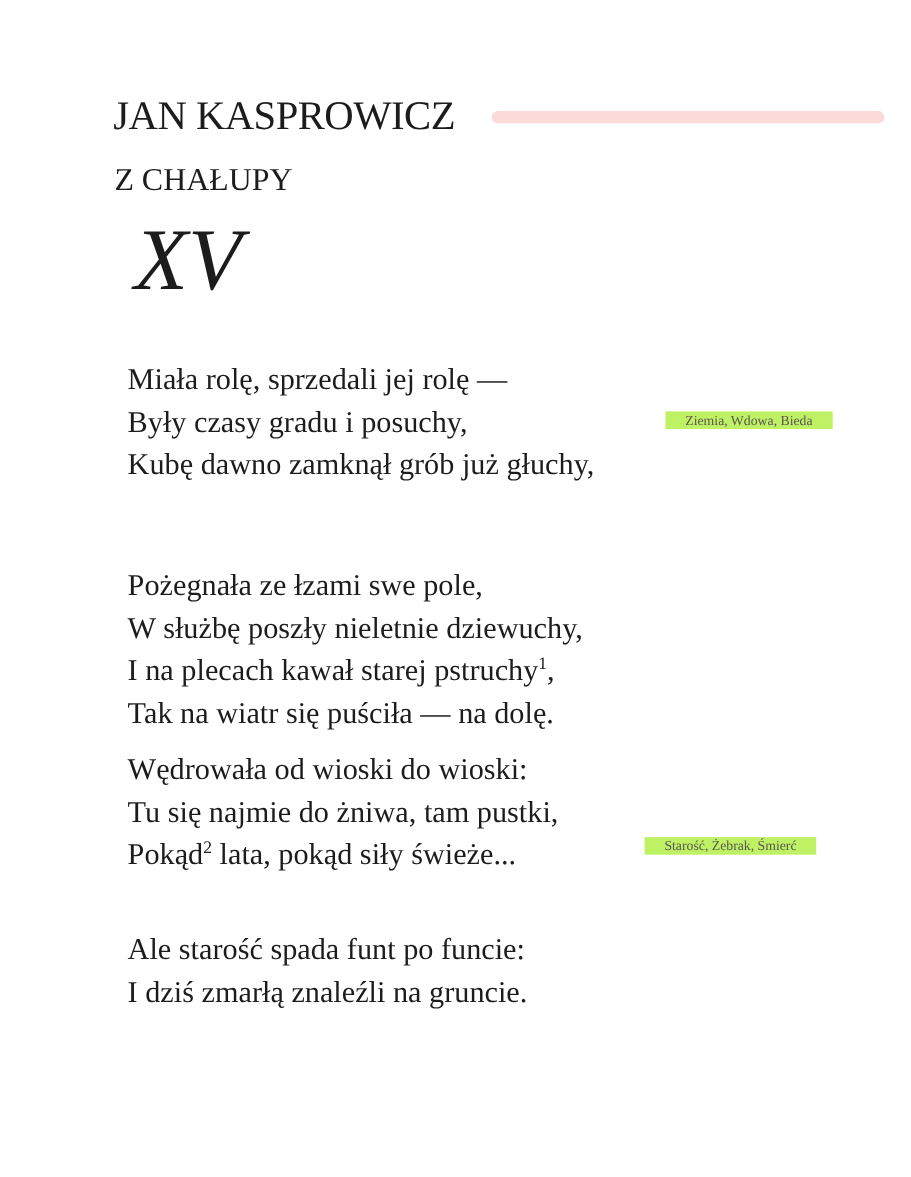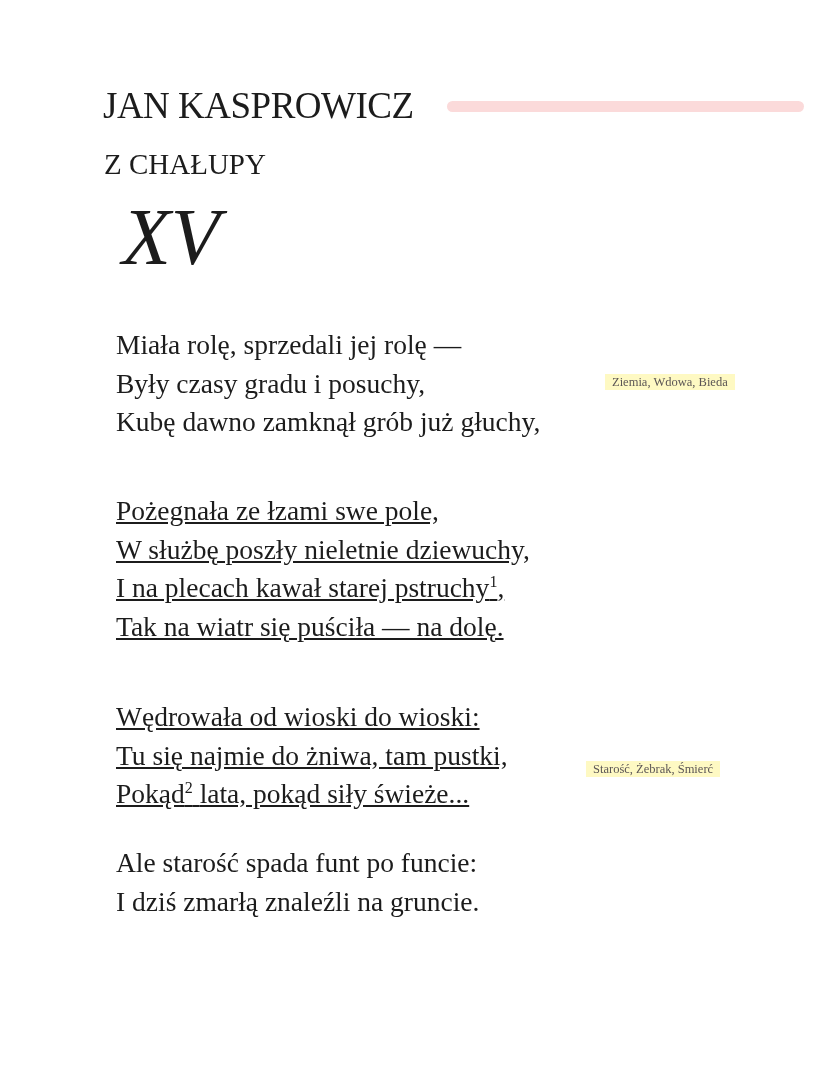--- a/index.html
+++ b/index.html
@@ -6,25 +6,25 @@
     body { width: 828px; height: 1070px; position: relative; overflow: hidden;
            font-family: "Liberation Serif", "DejaVu Serif", serif; color: #1c1c1c; }
     .author { position: absolute; left: 103px; top: 84px; font-size: 37px; letter-spacing: -0.5px; line-height: 44px; }
     .accent-bar { position: absolute; left: 447px; top: 101px; width: 357px; height: 11px;
                   background: #fbdada; border-radius: 6px; }
     .collection { position: absolute; left: 104px; top: 150px; font-size: 29px; line-height: 28px; }
     .numeral { position: absolute; left: 102px; top: 192px; font-size: 80px; font-style: italic; line-height: 90px; margin-left: 20px; }
     .stanza { position: absolute; left: 104px; font-size: 27.5px; line-height: 38.5px; }
     .stanza div { white-space: nowrap; margin-left: 12px; }
     .s1 { top: 326px; }
-    .s2 { top: 492px; text-decoration: underline; }
-    .s3 { top: 698px; text-decoration: underline; }
+    .s2 { top: 513px; }
+    .s3 { top: 680px; }
     .s4 { top: 844px; }
     sup { font-size: 16px; line-height: 0; vertical-align: 10px; }
-    .tag { position: absolute; font-size: 12.5px; color: #5b5555; background: #fef9c3; padding: 0 7px; line-height: 16px; }
+    .tag { position: absolute; font-size: 12.5px; color: #5b5555; background: #bef264; padding: 0 18px; line-height: 16px; }
     .tag1 { left: 605px; top: 374px; }
     .tag2 { left: 586px; top: 761px; }
   </style>
 </head>
 <body>
 
 <div class="author">JAN KASPROWICZ</div>
 <div class="accent-bar"></div>
 <div class="collection">Z CHAŁUPY</div>
 <div class="numeral">XV</div>

